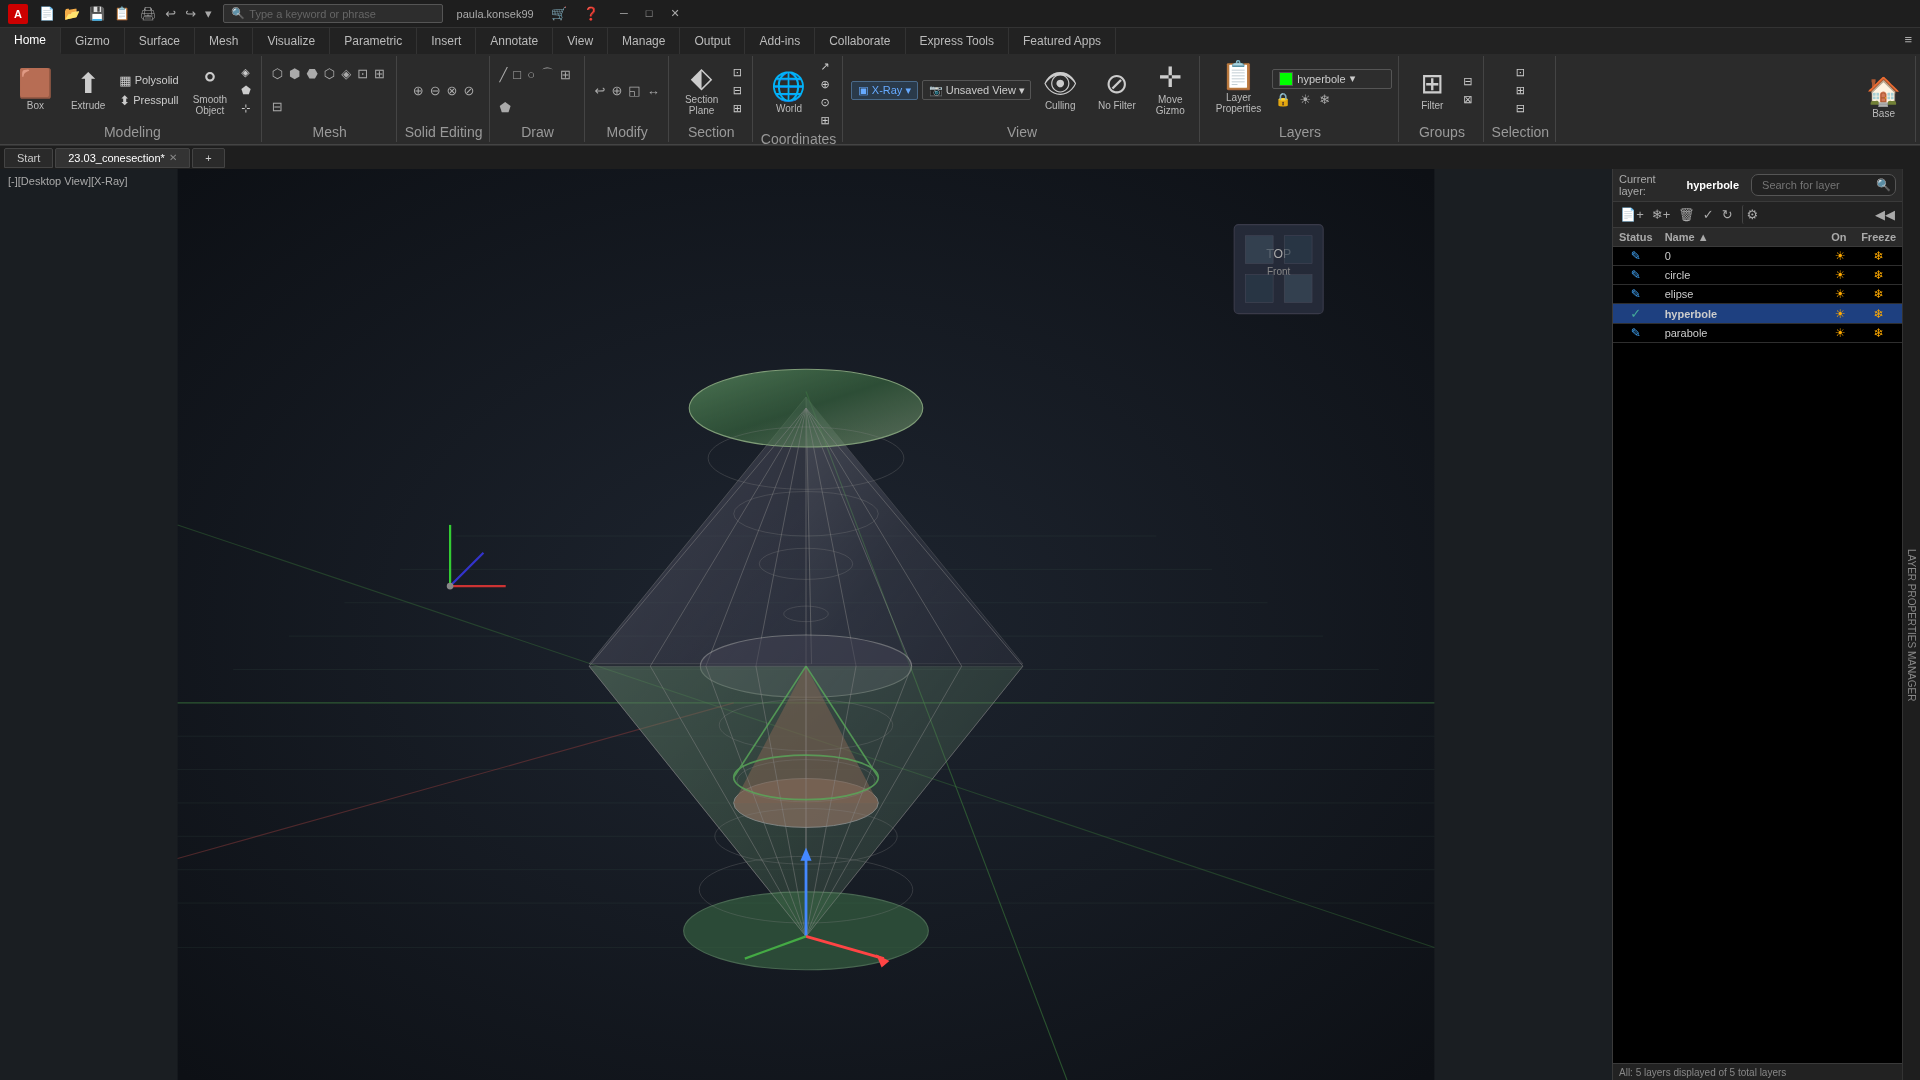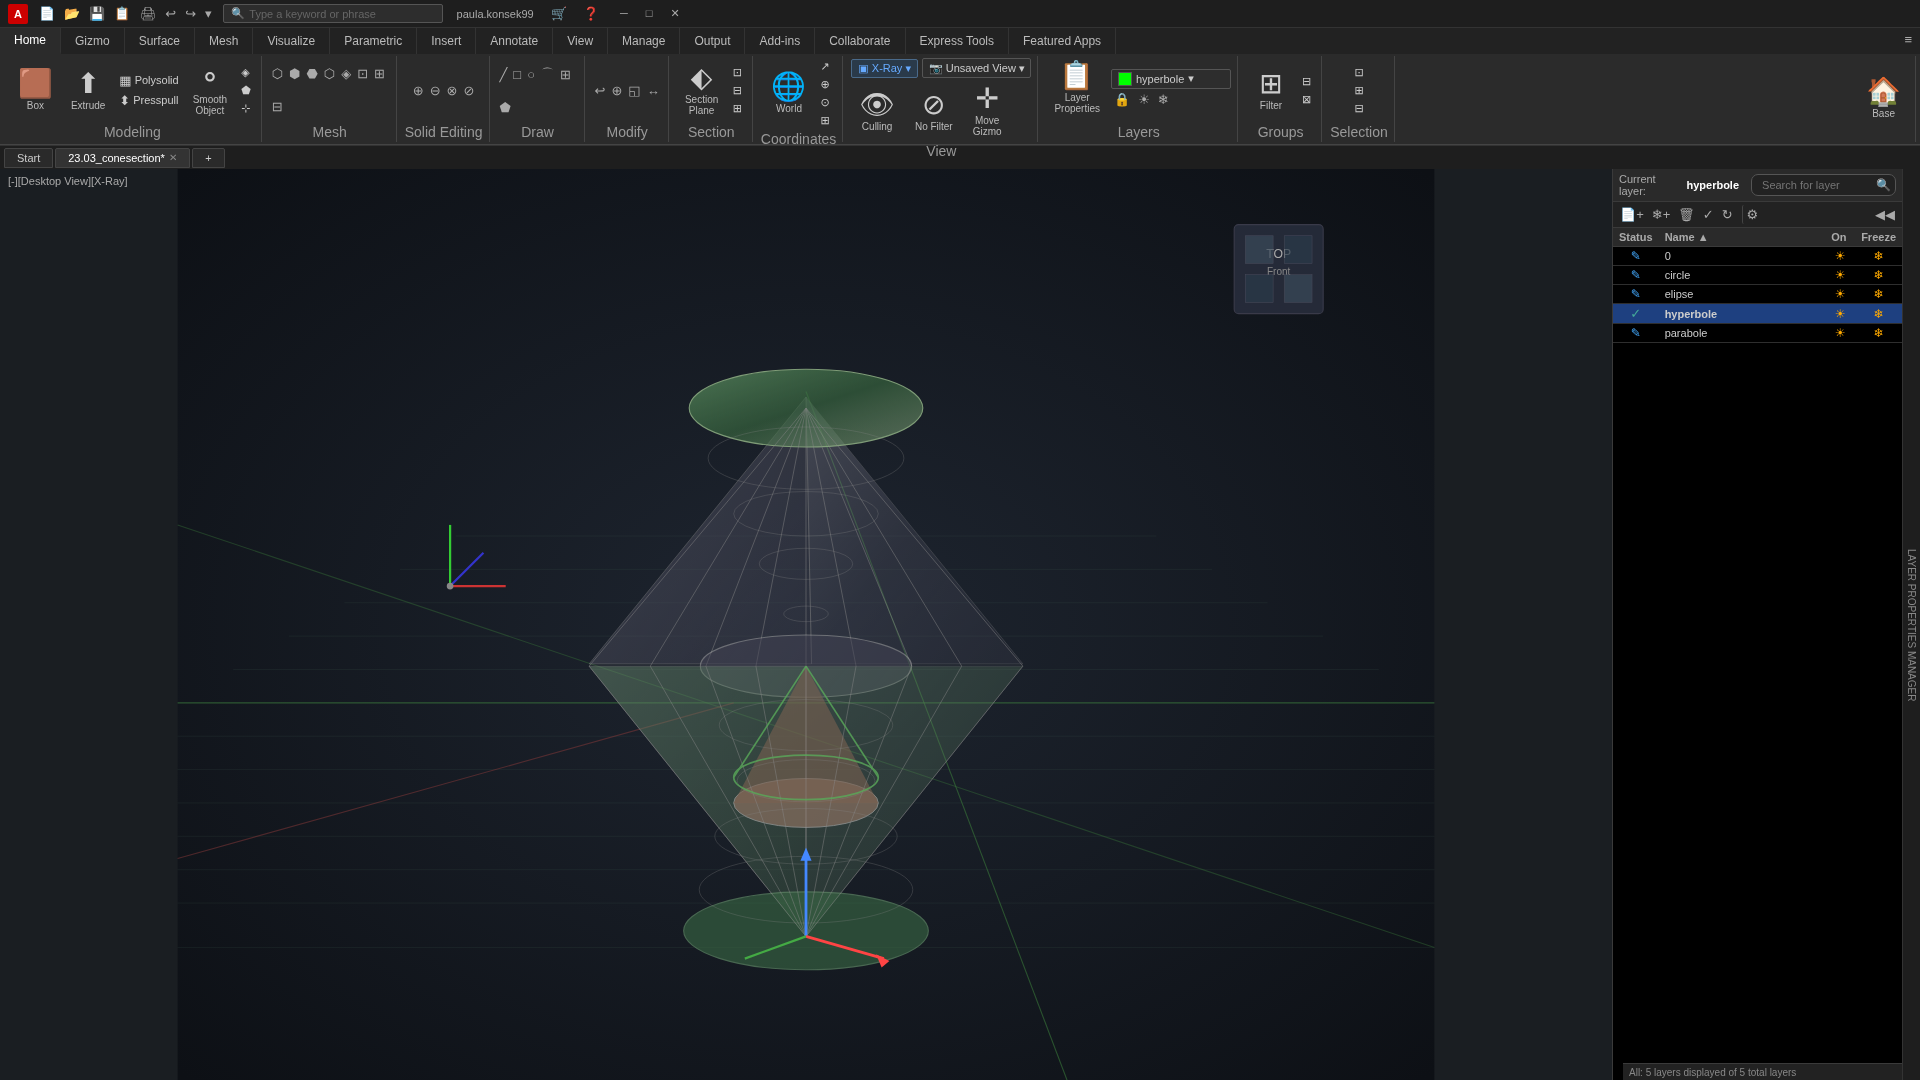--- a/index.html
+++ b/index.html
@@ -48,21 +48,21 @@
 
     
     #layer-panel { width: 290px; background: #000000; border-left: 1px solid #3a3a3a; display: flex; flex-direction: column; }
     #layer-toolbar { display: flex; gap: 2px; padding: 3px 4px; background: #222; border-bottom: 1px solid #3a3a3a; flex-wrap: wrap; }
     #layer-toolbar span { font-size: 13px; color: #aaa; padding: 2px 3px; cursor: pointer; border-radius: 2px; }
     #layer-table { flex: 1; overflow-y: auto; }
     #layer-table table { width: 100%; border-collapse: collapse; }
     #layer-table th { background: #2a2a2a; padding: 3px 6px; font-size: 11px; color: #aaa; text-align: left; border-bottom: 1px solid #3a3a3a; position: sticky; top: 0; }
     #layer-table td { padding: 2px 6px; font-size: 11px; color: #ccc; border-bottom: 1px solid #2e2e2e; }
     #layer-table tr.active { background: #1e4080; }
-    #layer-footer { padding: 3px 6px; background: #222; border-top: 1px solid #3a3a3a; font-size: 10px; color: #888; margin-left: 10px; }
+    #layer-footer { padding: 3px 6px; background: #222; border-top: 1px solid #3a3a3a; font-size: 10px; color: #888; }
     .status-check { color: #4a9; font-size: 13px; }
 
     
     #side-tab { width: 18px; background: #1e1e1e; border-left: 1px solid #333; display: flex; align-items: center; justify-content: center; writing-mode: vertical-rl; font-size: 10px; color: #888; cursor: pointer; }
 
     
     #tab-bar { height: 24px; background: #1e1e1e; border-top: 1px solid #333; display: flex; align-items: center; padding: 0 4px; }
     #tab-bar .doc-tab { padding: 3px 12px; background: #2a2a2a; border: 1px solid #444; font-size: 11px; color: #ccc; cursor: pointer; border-radius: 2px 2px 0 0; display: flex; align-items: center; gap: 4px; margin-right: 2px; }
     #tab-bar .doc-tab.active { background: #333; color: #fff; }
     #tab-bar .doc-tab .close-x { color: #888; font-size: 10px; }
@@ -271,21 +271,21 @@
             </div>
           <div class="ribbon-btn-small">
               <span>⊞</span>
             </div>
         </div>
       </div>
       <div class="ribbon-group-label">Coordinates</div>
     </div>
 
     <div class="ribbon-group">
-      <div class="ribbon-group-buttons" style="align-items:flex-start; flex-direction:column; gap:3px;">
+      <div class="ribbon-group-buttons" style="align-items:center; flex-direction:row; gap:3px;">
         <div style="display:flex; gap:4px; align-items:center;">
           <div class="xray-btn">▣ X-Ray ▾</div>
           <div class="view-dropdown">📷 Unsaved View ▾</div>
         </div>
         <div style="display:flex; gap:4px; align-items:center;">
           <div class="ribbon-big-btn" style="min-width:45px;">
             <div class="big-icon">👁</div>
             <div class="big-label">Culling</div>
           </div>
           <div class="ribbon-big-btn" style="min-width:45px;">

